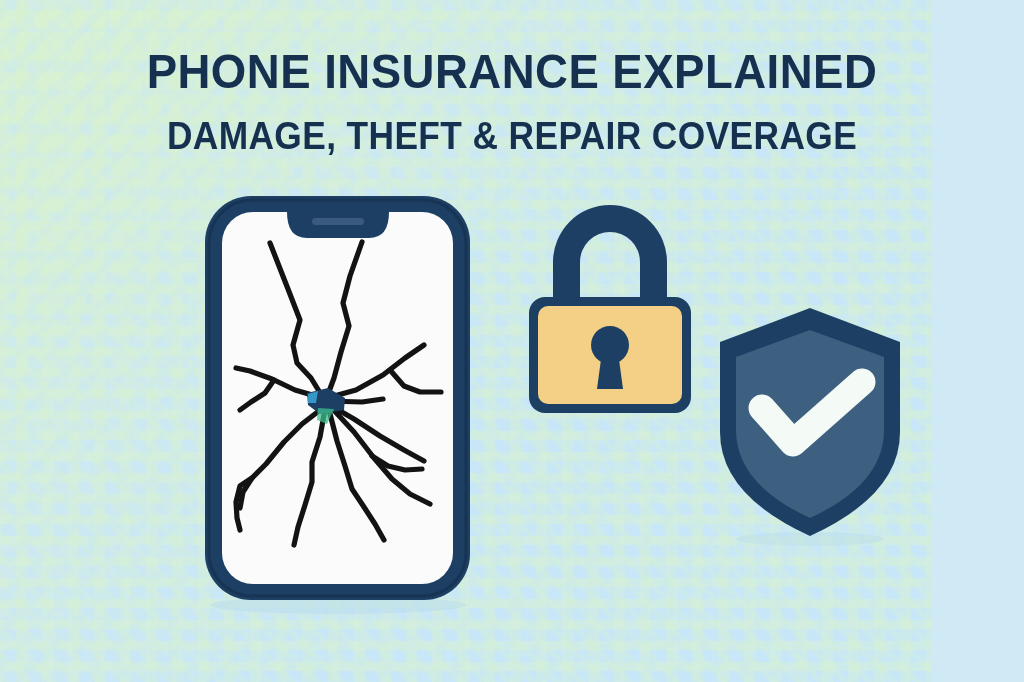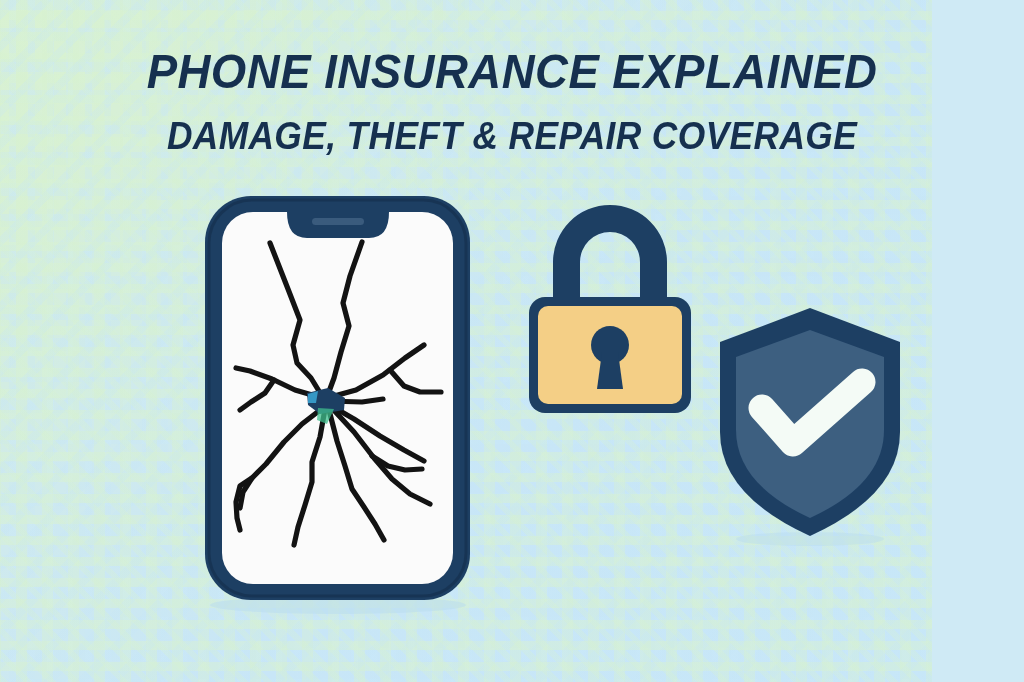--- a/index.html
+++ b/index.html
@@ -5,21 +5,20 @@
   * { margin:0; padding:0; box-sizing:border-box; }
   html,body { width:1024px; height:682px; overflow:hidden; }
   body {
     font-family:"Liberation Sans", sans-serif;
     position:relative;
     background:#cfeaf5;
   }
   #banner {
     position:absolute; left:0; top:0; width:932px; height:682px;
     overflow:hidden;
-    font-style:italic;
   }
   
   .bg-base {
     position:absolute; inset:0;
     background:
       linear-gradient(135deg,#d9f2d2 0%, #d7f0d6 14%, #cfeaee 34%, #c8e6f7 58%, #c7e7f8 100%);
   }
   .bg-mottle {
     position:absolute; inset:-10px;
     background-image:

